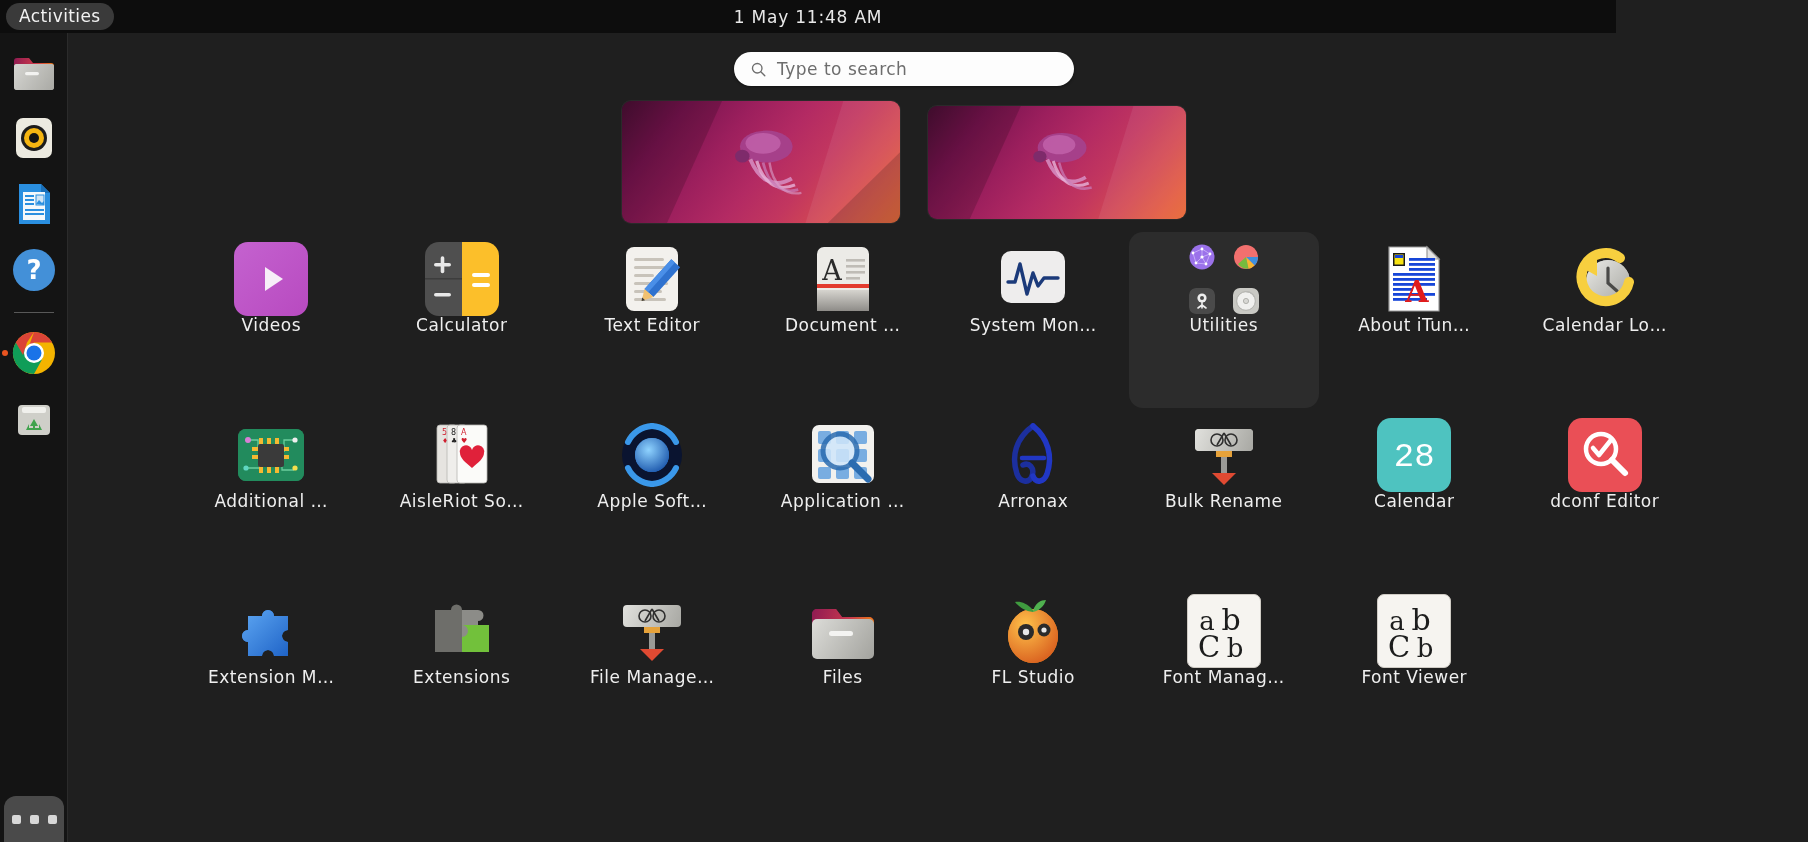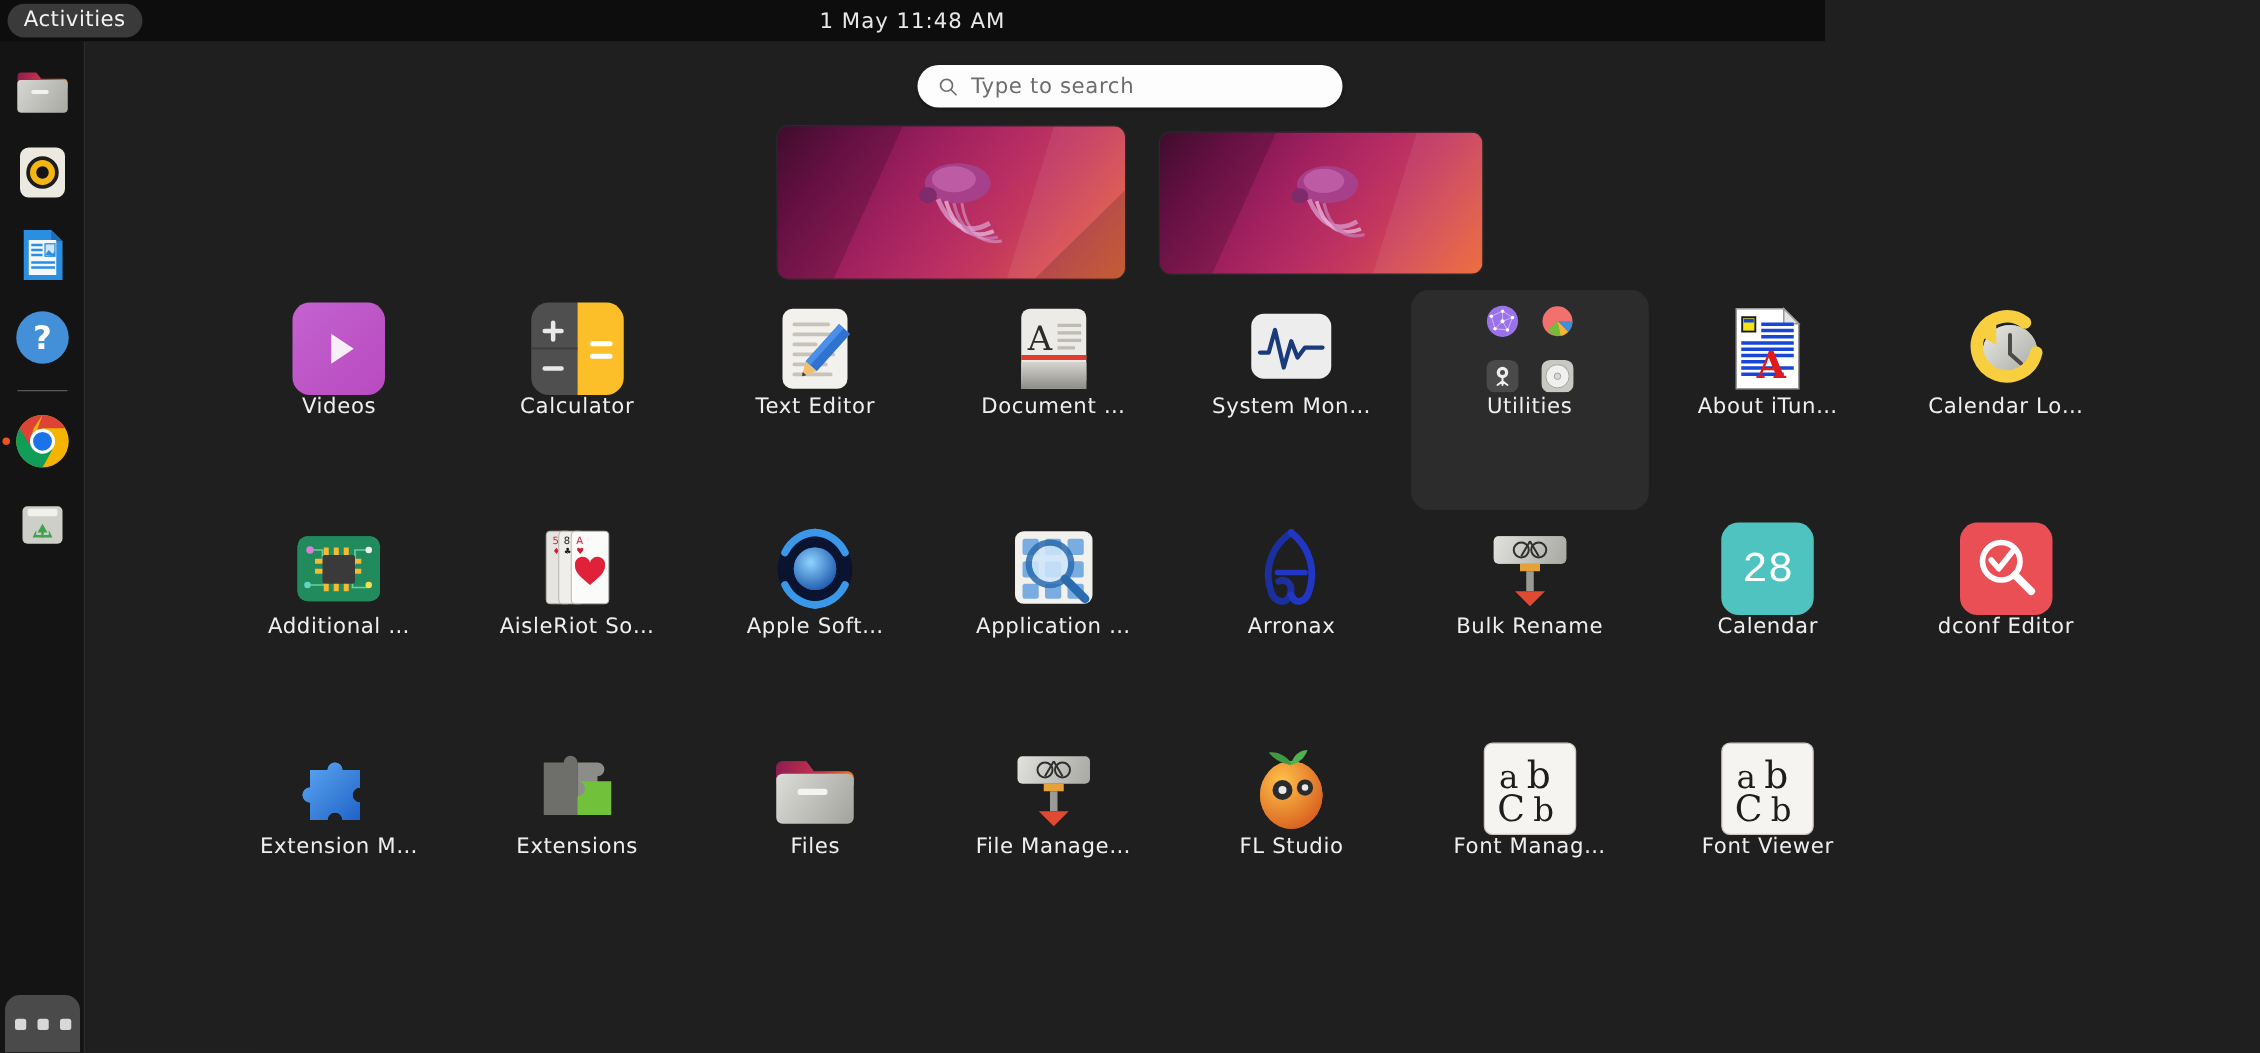--- a/index.html
+++ b/index.html
@@ -6,21 +6,21 @@
   html,body{ width:1808px; height:842px; overflow:hidden; }
   body{
     background:#1e1e1e;
     font-family:"DejaVu Sans","Liberation Sans",sans-serif;
     -webkit-font-smoothing:antialiased;
   }
   #screen{ position:relative; width:1808px; height:842px; background:#1f1f1f; }
 
   
   #topbar{
-    position:absolute; top:0; left:0; width:1460px; height:33px;
+    position:absolute; top:0; left:0; width:1616px; height:33px;
     background:#0d0d0d; z-index:40;
     display:flex; align-items:center;
   }
   #activities-btn{
     margin-left:6px; height:27px; padding:0 13px 2px 13px;
     display:flex; align-items:center; border-radius:14px;
     background:#3a3a3a; color:#f2f2f2; font-size:17px; letter-spacing:.4px;
     cursor:pointer;
   }
   #clock{
@@ -627,20 +627,43 @@
           <path d="M37 16h16a5.5 5.5 0 1 1 0 11h0v31H37z" fill="#8c8c88"></path>
           <path d="M37 31a6 6 0 1 1 0 12v15h27V31z" fill="#72c13b"></path>
         </svg>
       </div>
       <div class="app-label">Extensions</div>
     </div>
 
     <div class="app">
       <div class="ico">
         <svg style="position:absolute;inset:0" viewBox="0 0 74 74">
+          <rect x="8" y="11" width="58" height="22" rx="4" fill="url(#fmg)"></rect>
+          <g fill="none" stroke="#2f2f2f" stroke-width="1.6">
+            <circle cx="30" cy="22" r="6"></circle>
+              <circle cx="44" cy="22" r="6"></circle>
+              <path d="M37 15 l-7 12 M37 15 l7 12"></path>
+          </g>
+          <rect x="29" y="33" width="16" height="6" fill="#e6a23a"></rect>
+          <rect x="34" y="39" width="6" height="16" fill="#9a9a96"></rect>
+          <path d="M25 55h24l-12 12z" fill="#e04a32"></path>
+          <defs>
+              <linearGradient id="fmg" x1="8" y1="11" x2="66" y2="33" gradientUnits="userSpaceOnUse">
+            <stop offset="0" stop-color="#e1e1dd"></stop>
+                <stop offset="1" stop-color="#a8a8a3"></stop>
+              </linearGradient>
+            </defs>
+        </svg>
+      </div>
+      <div class="app-label">File Manage…</div>
+    </div>
+
+    <div class="app">
+      <div class="ico">
+        <svg style="position:absolute;inset:0" viewBox="0 0 74 74">
           <path d="M6 20a5 5 0 0 1 5-5h19l6 8h27a5 5 0 0 1 5 5v6H6z" fill="#8e1b52"></path>
           <path d="M6 20a5 5 0 0 1 5-5h19l6 8h27a5 5 0 0 1 5 5v6H6z" fill="url(#flg1)"></path>
           <rect x="6" y="25" width="62" height="40" rx="5" fill="url(#flg2)"></rect>
           <rect x="23" y="37" width="24" height="5" rx="2.5" fill="#f3f3f1"></rect>
           <defs>
             <linearGradient id="flg1" x1="6" y1="15" x2="68" y2="32" gradientUnits="userSpaceOnUse">
               <stop offset="0" stop-color="#8e1b52"></stop>
                 <stop offset=".6" stop-color="#c8384e"></stop>
                 <stop offset="1" stop-color="#ef8211"></stop>
               </linearGradient>
@@ -650,43 +673,20 @@
               </linearGradient>
           </defs>
         </svg>
       </div>
       <div class="app-label">Files</div>
     </div>
 
     <div class="app">
       <div class="ico">
         <svg style="position:absolute;inset:0" viewBox="0 0 74 74">
-          <rect x="8" y="11" width="58" height="22" rx="4" fill="url(#fmg)"></rect>
-          <g fill="none" stroke="#2f2f2f" stroke-width="1.6">
-            <circle cx="30" cy="22" r="6"></circle>
-              <circle cx="44" cy="22" r="6"></circle>
-              <path d="M37 15 l-7 12 M37 15 l7 12"></path>
-          </g>
-          <rect x="29" y="33" width="16" height="6" fill="#e6a23a"></rect>
-          <rect x="34" y="39" width="6" height="16" fill="#9a9a96"></rect>
-          <path d="M25 55h24l-12 12z" fill="#e04a32"></path>
-          <defs>
-              <linearGradient id="fmg" x1="8" y1="11" x2="66" y2="33" gradientUnits="userSpaceOnUse">
-            <stop offset="0" stop-color="#e1e1dd"></stop>
-                <stop offset="1" stop-color="#a8a8a3"></stop>
-              </linearGradient>
-            </defs>
-        </svg>
-      </div>
-      <div class="app-label">File Manage…</div>
-    </div>
-
-    <div class="app">
-      <div class="ico">
-        <svg style="position:absolute;inset:0" viewBox="0 0 74 74">
           <ellipse cx="37" cy="42" rx="25" ry="27" fill="#f08a1c"></ellipse>
           <ellipse cx="37" cy="42" rx="25" ry="27" fill="url(#flsg)"></ellipse>
           <path d="M37 16 c-6 -7 -13 -9 -18 -8 c4 5 10 9 18 10z" fill="#3f9b3f"></path>
           <path d="M37 17 c2 -8 8 -11 13 -11 c-2 6 -6 10 -13 12z" fill="#4fb14f"></path>
           <circle cx="30" cy="38" r="8" fill="#2b2b2b"></circle>
             <circle cx="30" cy="38" r="3.2" fill="#e8e8e8"></circle>
           <circle cx="48" cy="36" r="6.5" fill="#2b2b2b"></circle>
             <circle cx="48" cy="36" r="2.6" fill="#e8e8e8"></circle>
           <defs>
               <radialGradient id="flsg" cx=".35" cy=".3" r=".85">

